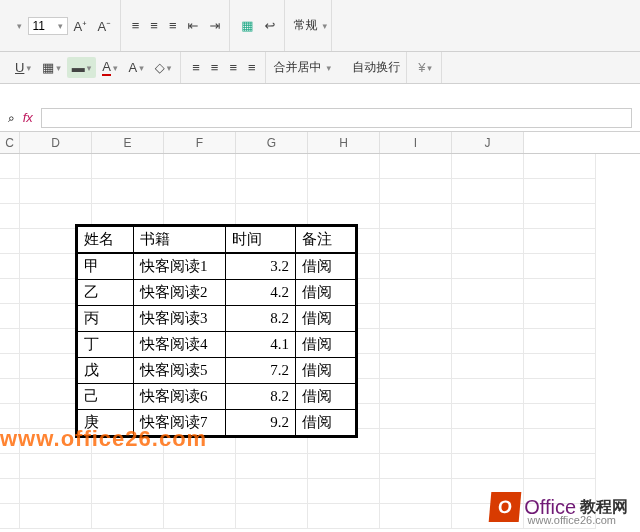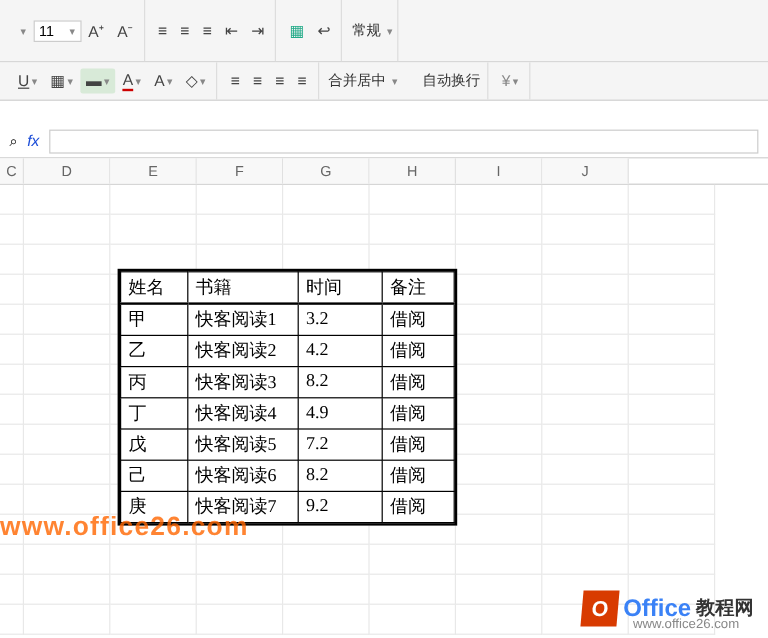--- a/index.html
+++ b/index.html
@@ -6,48 +6,48 @@
     body { font-family: "Microsoft YaHei", Arial, sans-serif; font-size: 12px; background: #fff; width: 640px; height: 532px; position: relative; overflow: hidden; }
     
     .ribbon { background: #f5f5f5; border-bottom: 1px solid #d0d0d0; height: 52px; display: flex; align-items: center; padding: 0 6px; gap: 2px; }
     .rb-group { display: flex; align-items: center; gap: 1px; padding: 0 4px; border-right: 1px solid #ddd; height: 100%; }
     .rb-btn { display: flex; align-items: center; justify-content: center; padding: 3px 5px; color: #444; cursor: pointer; border-radius: 2px; font-size: 13px; }
     .rb-dd { font-size: 9px; margin-left: 2px; color: #888; }
     .font-size-box { border: 1px solid #ccc; background: #fff; padding: 1px 4px; width: 40px; display: flex; align-items: center; justify-content: space-between; font-size: 12px; }
     .rb-label { font-size: 12px; color: #333; padding: 0 2px; }
     
     .formula-bar { display: flex; align-items: center; height: 28px; border-bottom: 1px solid #d0d0d0; padding: 0 8px; gap: 8px; margin-top: 20px; }
-    .fx-icon { color: #1d4ed8; font-style: italic; font-size: 13px; }
+    .fx-icon { color: #be185d; font-style: italic; font-size: 13px; }
     .fx-input { flex: 1; border: 1px solid #ccc; height: 20px; padding: 0 6px; }
     
     .grid-wrap { position: relative; }
     .col-headers { display: flex; height: 22px; border-bottom: 1px solid #ccc; }
     .col-h { flex: 0 0 72px; border-right: 1px solid #e0e0e0; background: #f8f8f8; display: flex; align-items: center; justify-content: center; color: #666; font-size: 12px; }
     .col-h.narrow { flex: 0 0 20px; }
     
     .rows { position: relative; }
     .row { display: flex; height: 25px; }
     .cell { flex: 0 0 72px; border-right: 1px solid #e8e8e8; border-bottom: 1px solid #e8e8e8; padding: 2px 4px; display: flex; align-items: center; font-size: 14px; font-family: "SimSun", serif; }
     .cell.narrow { flex: 0 0 20px; }
     
-    .data-table { position: absolute; top: 70px; left: 98px; border: 2px solid #000; background: #fff; }
+    .data-table { position: absolute; top: 70px; left: 75px; border: 2px solid #000; background: #fff; }
     .data-table table { border-collapse: collapse; }
     .data-table th, .data-table td { border: 1px solid #000; padding: 3px 6px; font-size: 15px; font-family: "SimSun", serif; height: 26px; text-align: left; }
     .data-table th { font-weight: normal; border-bottom: 2px solid #000; }
     .col-name { width: 56px; }
     .col-book { width: 92px; }
     .col-time { width: 70px; text-align: right; margin-left: 20px; }
     .col-note { width: 60px; margin-left: 32px; }
-    .data-table td.tr { text-align: left; font-family: Liberation Serif, serif; }
+    .data-table td.tr { text-align: right; font-family: Liberation Serif, serif; }
     
     .watermark { position: absolute; left: 0; bottom: 80px; color: #ff6600; font-size: 22px; font-weight: bold; opacity: 0.8; font-family: Arial; letter-spacing: 1px; }
     
     .footer-logo { position: absolute; right: 12px; bottom: 10px; display: flex; align-items: center; gap: 4px; }
     .logo-box { width: 30px; height: 30px; background: #d83b01; display: flex; align-items: center; justify-content: center; color: #fff; font-weight: bold; font-size: 18px; transform: skewX(-5deg); }
-    .logo-text1 { color: #3b82f6; font-size: 20px; font-weight: bold; }
+    .logo-text1 { color: #701a75; font-size: 20px; font-weight: normal; }
     .logo-text2 { color: #333; font-size: 16px; font-weight: bold; }
     .logo-sub { position: absolute; right: 12px; bottom: -4px; font-size: 11px; color: #888; }
   </style>
 </head>
 <body>
 
 <div class="ribbon">
   <div class="rb-group">
     <div class="rb-btn">
         <span class="rb-dd">▾</span>
@@ -317,21 +317,21 @@
             </tr>
             <tr>
               <td class="col-name">丙</td>
               <td class="col-book">快客阅读3</td>
               <td class="col-time tr">8.2</td>
               <td class="col-note">借阅</td>
             </tr>
             <tr>
               <td class="col-name">丁</td>
               <td class="col-book">快客阅读4</td>
-              <td class="col-time tr">4.9</td>
+              <td class="col-time tr">4.1</td>
               <td class="col-note">借阅</td>
             </tr>
             <tr>
               <td class="col-name">戊</td>
               <td class="col-book">快客阅读5</td>
               <td class="col-time tr">7.2</td>
               <td class="col-note">借阅</td>
             </tr>
             <tr>
               <td class="col-name">己</td>

